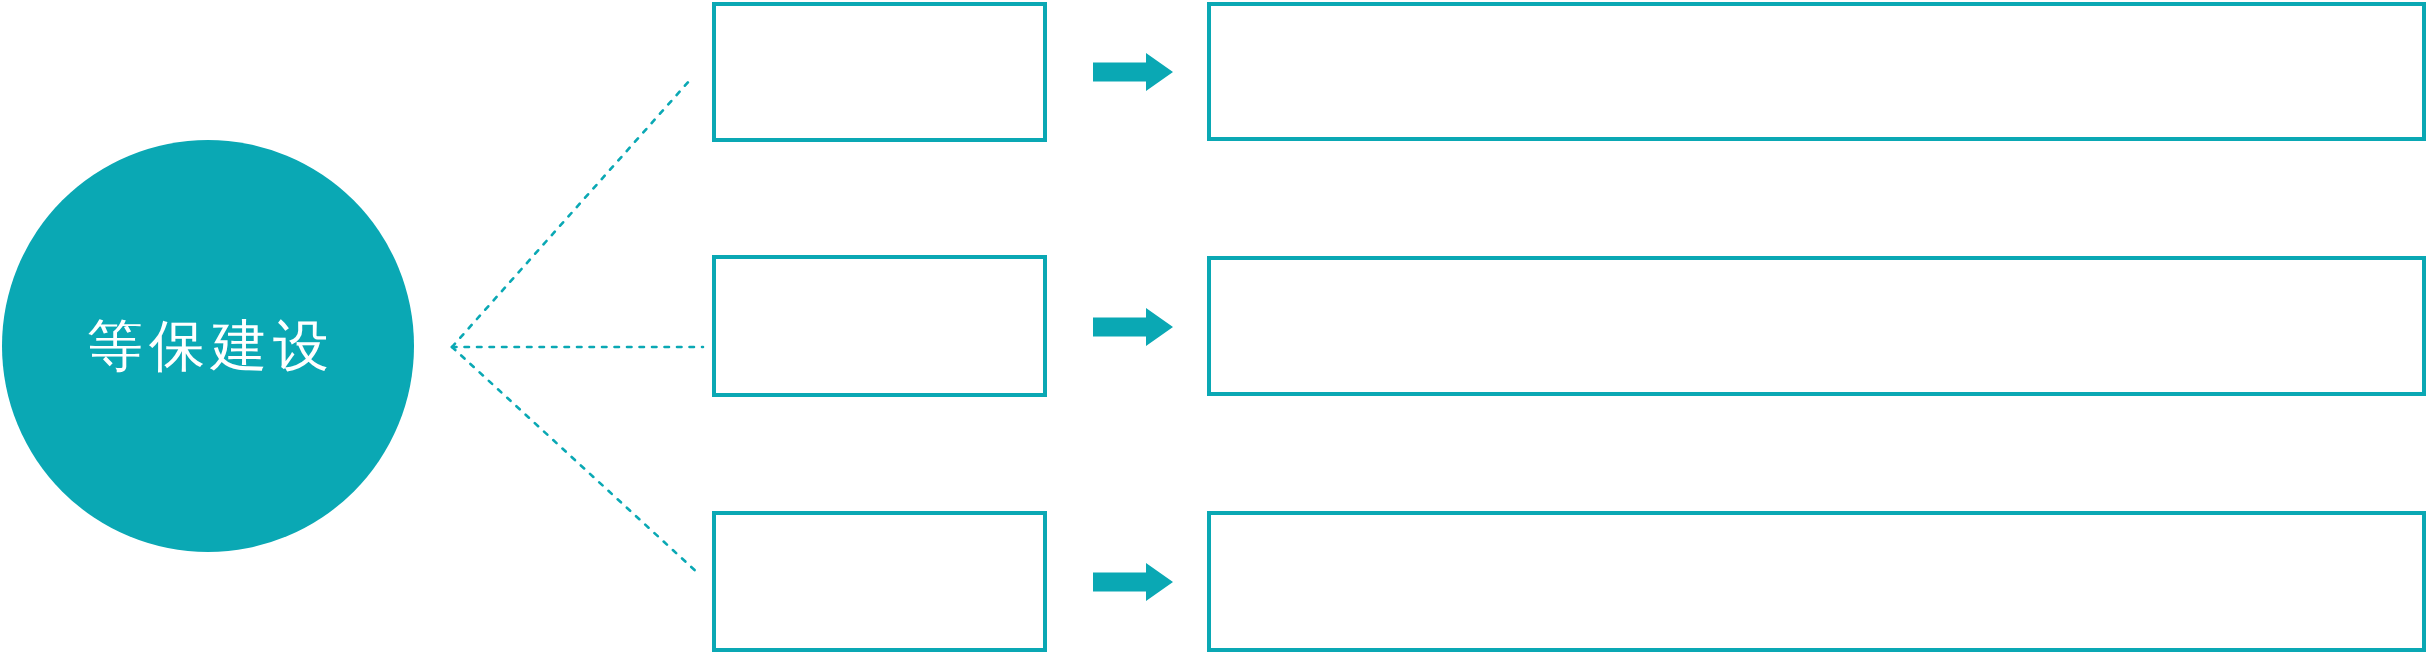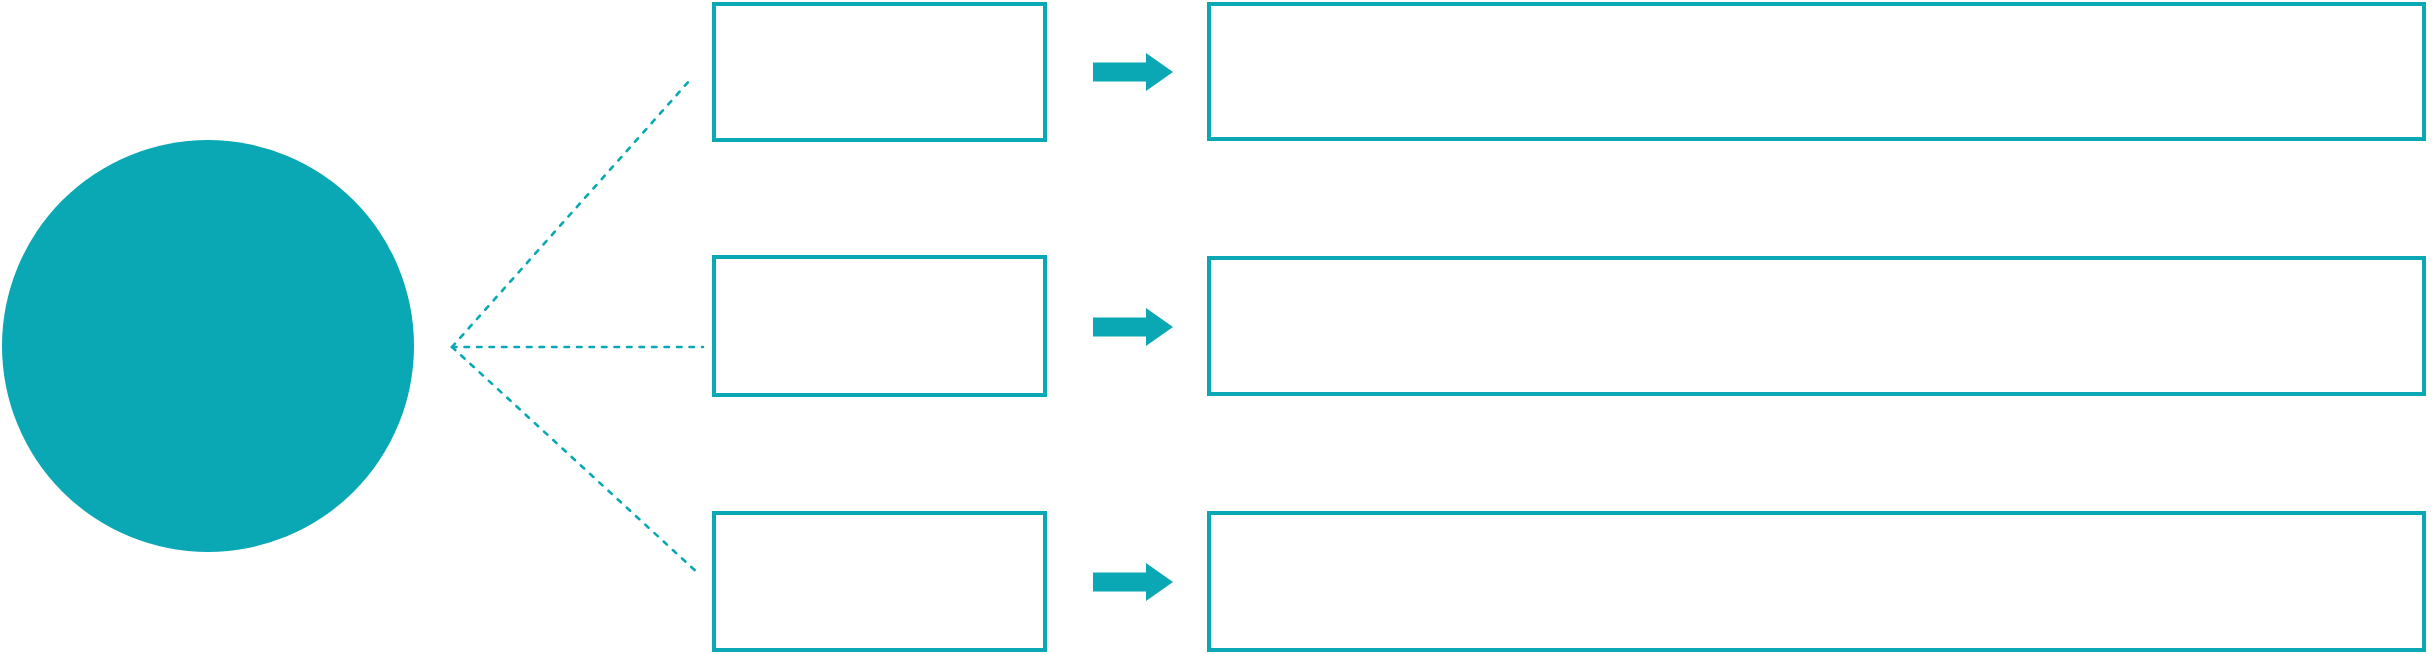--- a/index.html
+++ b/index.html
@@ -68,20 +68,21 @@
 
 <div class="canvas">
 
   <svg class="connector-svg" viewBox="0 0 2434 655" xmlns="http://www.w3.org/2000/svg" aria-hidden="true">
     <line x1="452" y1="347" x2="690" y2="80"></line>
     <line x1="452" y1="347" x2="703" y2="347"></line>
     <line x1="452" y1="347" x2="700" y2="575"></line>
   </svg>
 
   <div class="circle">
+    <span>等保建设</span>
   </div>
 
   <div class="box small-box sb1">
     <span class="box-label"></span>
   </div>
   <svg class="arrow ar1" viewBox="0 0 80 38" xmlns="http://www.w3.org/2000/svg" aria-hidden="true">
     <polygon points="0,9.5 53,9.5 53,0 80,19 53,38 53,28.5 0,28.5"></polygon>
   </svg>
   <div class="box large-box lb1">
     <span class="box-label"></span>

